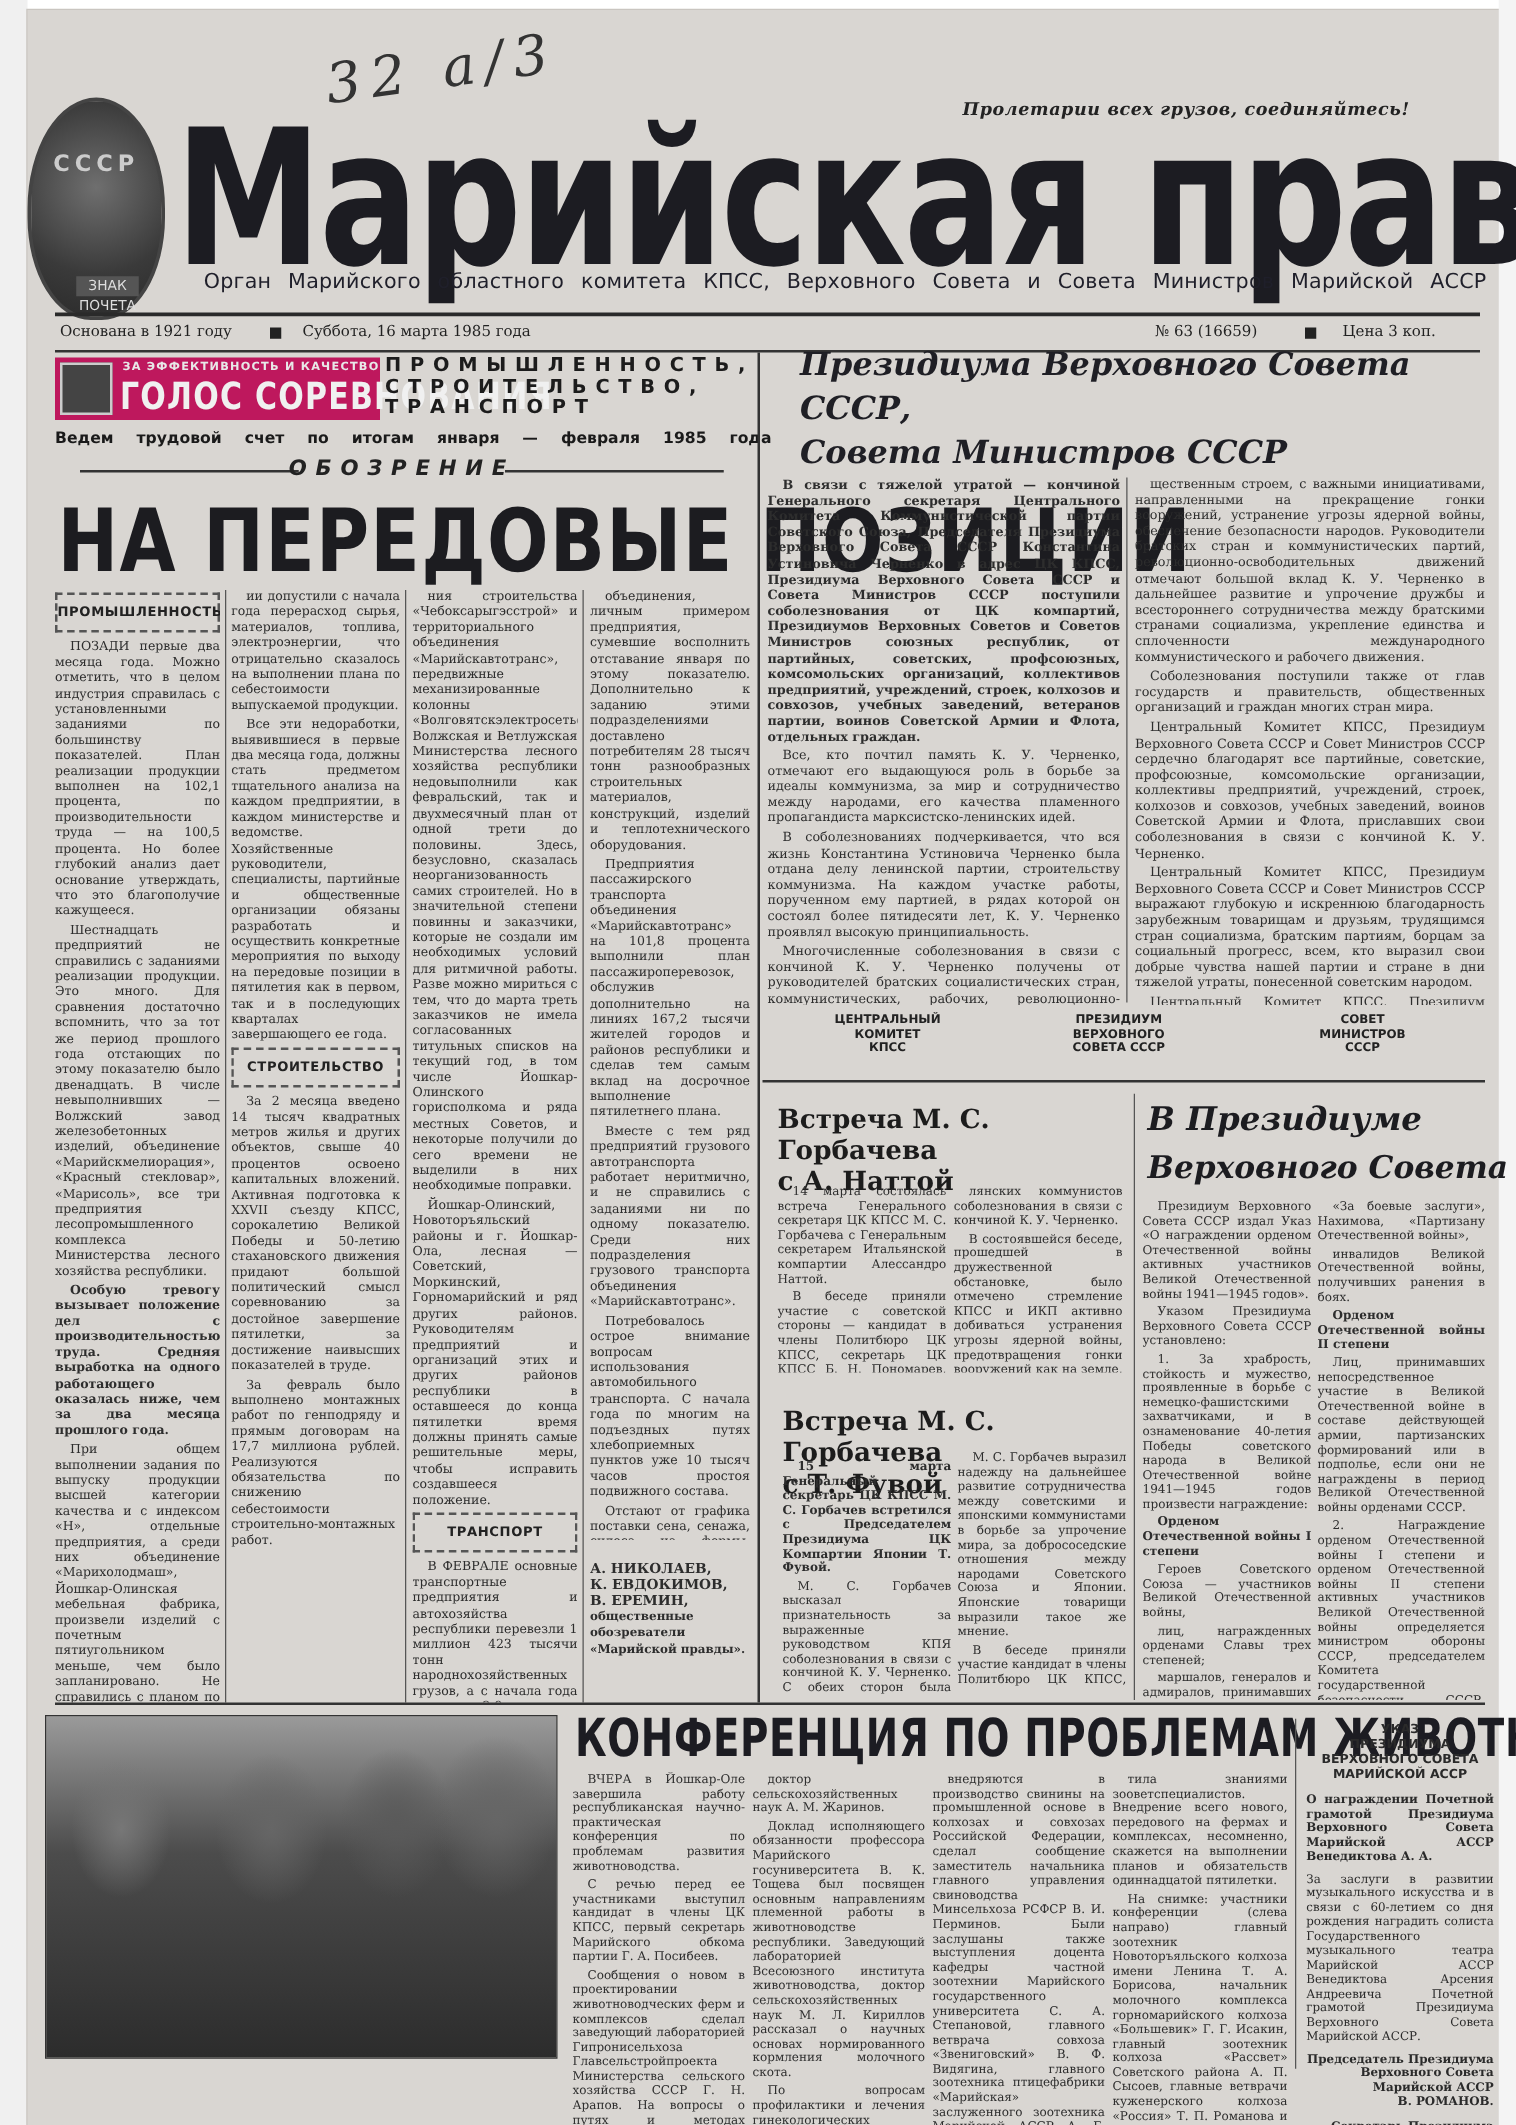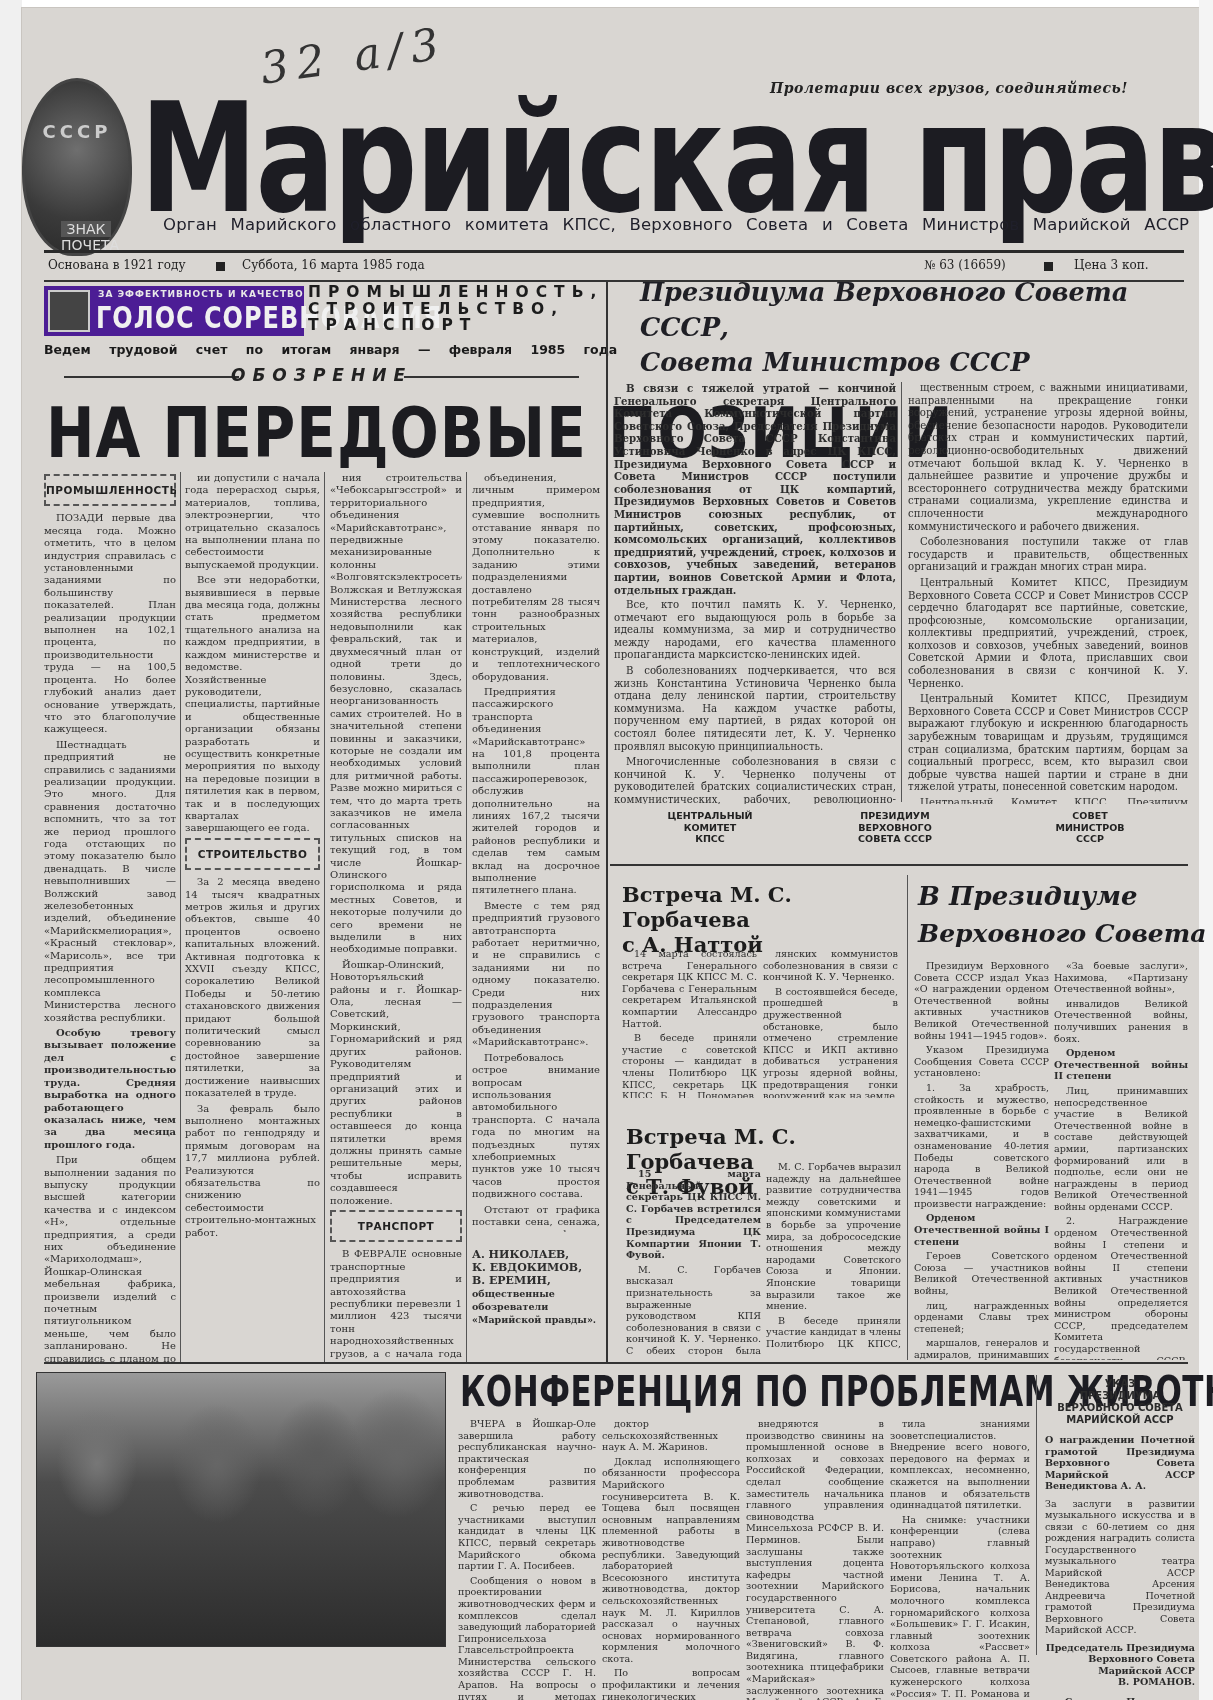--- a/index.html
+++ b/index.html
@@ -18,40 +18,40 @@
   }
   .motto {
     position: absolute; left: 770px; top: 80px; font-family: "DejaVu Serif", serif; font-style: italic;
     font-weight: bold; font-size: 14px; color: #222; letter-spacing: 0.5px;
   }
   .emblem {
     position: absolute; left: 22px; top: 78px; width: 110px; height: 178px;
     border-radius: 50% 50% 46% 46%; background: radial-gradient(circle at 50% 40%, #6f6f6f, #3a3a3a 60%, #2a2a2a);
     border: 3px solid #444;
   }
-  .emblem .ribbon { position: absolute; left: 36px; right: 18px; bottom: 16px; height: 16px; background:#555; color:#ddd; font-size: 14px; text-align:center; line-height:16px; font-family:"DejaVu Sans",sans-serif;}
+  .emblem .ribbon { position: absolute; left: 36px; right: 18px; bottom: 16px; height: 16px; background:#555; color:#ddd; font-size: 11px; text-align:center; line-height:16px; font-family:"DejaVu Sans",sans-serif;}
   .emblem .sssr { position:absolute; left:0; right:0; top:40px; text-align:center; color:#ccc; font-weight:bold; font-family:"DejaVu Sans",sans-serif; font-size:18px; letter-spacing:4px;}
   .mast-title {
     position: absolute; left: 140px; top: 82px; width: 1040px; height: 120px;
     font-family: "DejaVu Sans", sans-serif; font-weight: bold; font-size: 118px; line-height: 120px;
     color: #1c1c22; letter-spacing: -2px; transform: scaleY(1.28); transform-origin: top left;
     white-space: nowrap;
   }
   .organ {
     position: absolute; left: 163px; top: 215px; font-family: "DejaVu Sans", sans-serif;
     font-size: 16.5px; color: #1f1f2a; letter-spacing: 0.2px; word-spacing: 8px; white-space: nowrap;
   }
   .rule-top { position: absolute; left: 44px; top: 250px; width: 1140px; height: 3px; background: #2a2a2a; }
   .infobar { position: absolute; left: 44px; top: 258px; width: 1140px; height: 20px; font-size: 12px; font-family: "DejaVu Serif", serif; color: #222; }
   .infobar span { position: absolute; top: 0; white-space: nowrap; }
   .sq { display:inline-block; width:9px; height:9px; background:#222; }
   .rule-2 { position: absolute; left: 44px; top: 280px; width: 1140px; height: 2px; background: #333; }
 
   
-  .banner { position: absolute; left: 44px; top: 286px; width: 260px; height: 50px; background:#4c1d95; }
+  .banner { position: absolute; left: 44px; top: 286px; width: 260px; height: 50px; background:#be185d; }
   .banner .logo { position:absolute; left:4px; top:4px; width:42px; height:42px; border:2px solid #ccc; background:#444; }
   .banner .l1 { position:absolute; left:54px; top:3px; color:#e8e8e8; font-family:"DejaVu Sans",sans-serif; font-weight:bold; font-size:9px; letter-spacing:1px; white-space:nowrap;}
   .banner .l2 { position:absolute; left:52px; top:14px; color:#f0f0f0; font-family:"DejaVu Sans",sans-serif; font-weight:bold; font-size:24px; letter-spacing:1px; transform:scaleY(1.25); transform-origin:top left; white-space:nowrap;}
   .industries { position:absolute; left: 308px; top: 284px; font-family:"DejaVu Sans",sans-serif; font-weight:bold; font-size:15.5px; line-height:16.5px; color:#1c1c1c; letter-spacing: 7px; }
   .industries div { white-space: nowrap; }
   .subhead { position:absolute; left:44px; top:342px; width:555px; font-family:"DejaVu Sans",sans-serif; font-weight:bold; font-size:12.5px; color:#1a1a1a; word-spacing: 14px; white-space:nowrap; }
   .review { position:absolute; left:44px; top:365px; width:555px; height:24px; }
   .review .line { position:absolute; top:11px; height:2px; background:#333; width:175px; }
   .review .txt { position:absolute; left:0; right:0; text-align:center; font-family:"DejaVu Sans",sans-serif; font-style:italic; font-weight:bold; font-size:17px; letter-spacing:7px; color:#222; }
   .big-head { position:absolute; left:46px; top:392px; width:555px; font-family:"DejaVu Sans",sans-serif; font-weight:bold; font-size:58px; color:#1c1c20; letter-spacing:1px; transform:scaleY(1.2); transform-origin: top left; white-space:nowrap; }
@@ -245,21 +245,21 @@
   <p>В беседе приняли участие кандидат в члены Политбюро ЦК КПСС, секретарь ЦК КПСС Б. Н. Пономарев, с японской стороны — Председатель Секретариата ЦК КПЯ М. Канэко.</p>
 
 </div>
 
 <div class="vline" style="left:907px;top:875px;height:485px"></div>
 
 <div class="h-prez" style="left:918px;top:880px;font-size:26px;line-height:32px">В Президиуме</div>
 <div class="h-prez" style="left:918px;top:918px;font-size:25px;line-height:32px;white-space:nowrap">Верховного Совета СССР</div>
 <div class="colsec" style="left:914px;top:960px;width:135px;height:400px;font-size:9.6px;line-height:11.6px">
   <p>Президиум Верховного Совета СССР издал Указ «О награждении орденом Отечественной войны активных участников Великой Отечественной войны 1941—1945 годов».</p>
-  <p>Указом Президиума Сообщения Совета СССР установлено:</p>
+  <p>Указом Президиума Верховного Совета СССР установлено:</p>
   <p>1. За храбрость, стойкость и мужество, проявленные в борьбе с немецко-фашистскими захватчиками, и в ознаменование 40-летия Победы советского народа в Великой Отечественной войне 1941—1945 годов произвести награждение:</p>
   <p class="b">Орденом Отечественной войны I степени</p>
   <p>Героев Советского Союза — участников Великой Отечественной войны,</p>
   <p>лиц, награжденных орденами Славы трех степеней;</p>
   <p>маршалов, генералов и адмиралов, принимавших непосредственное участие в Великой Отечественной войне в составе действующей армии, партизанских формирований и в подполье;</p>
 
 </div>
 <div class="colsec" style="left:1054px;top:960px;width:134px;height:400px;font-size:9.6px;line-height:11.6px">
   <p>«За боевые заслуги», Нахимова, «Партизану Отечественной войны»,</p>
   <p>инвалидов Великой Отечественной войны, получивших ранения в боях.</p>

